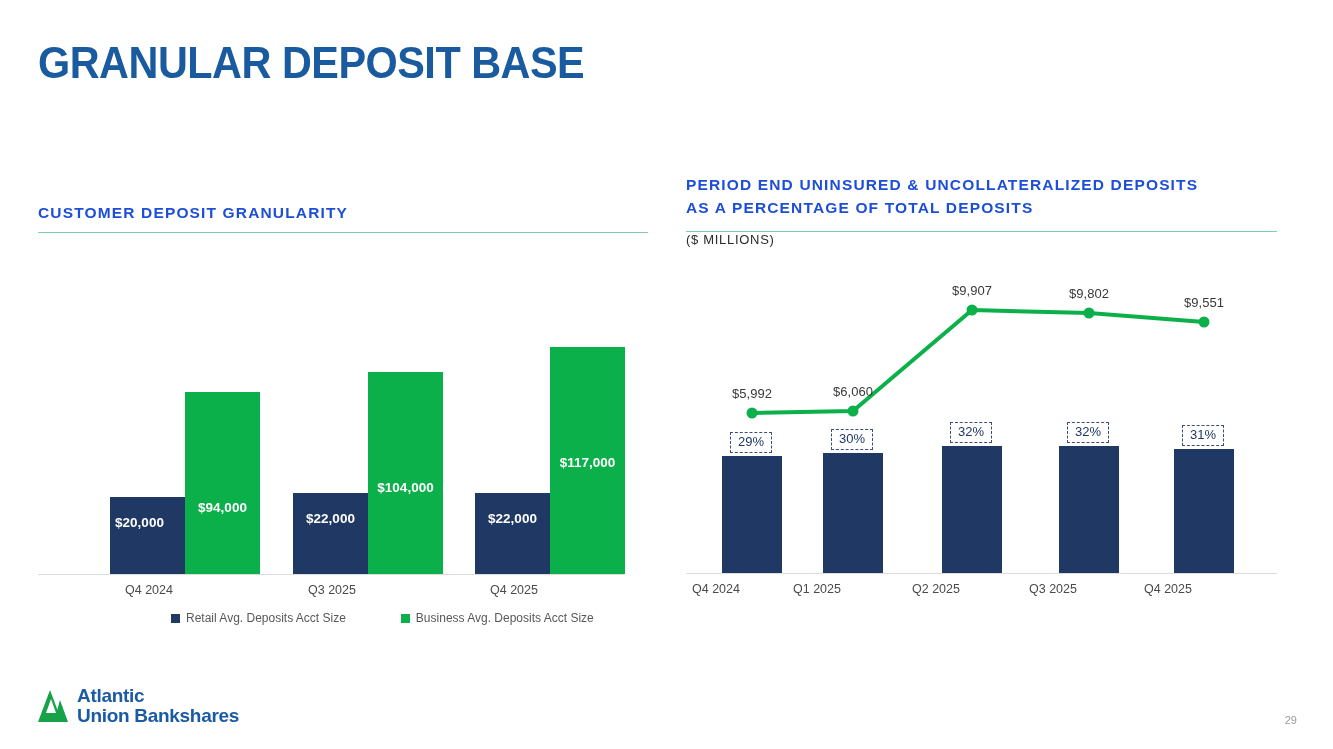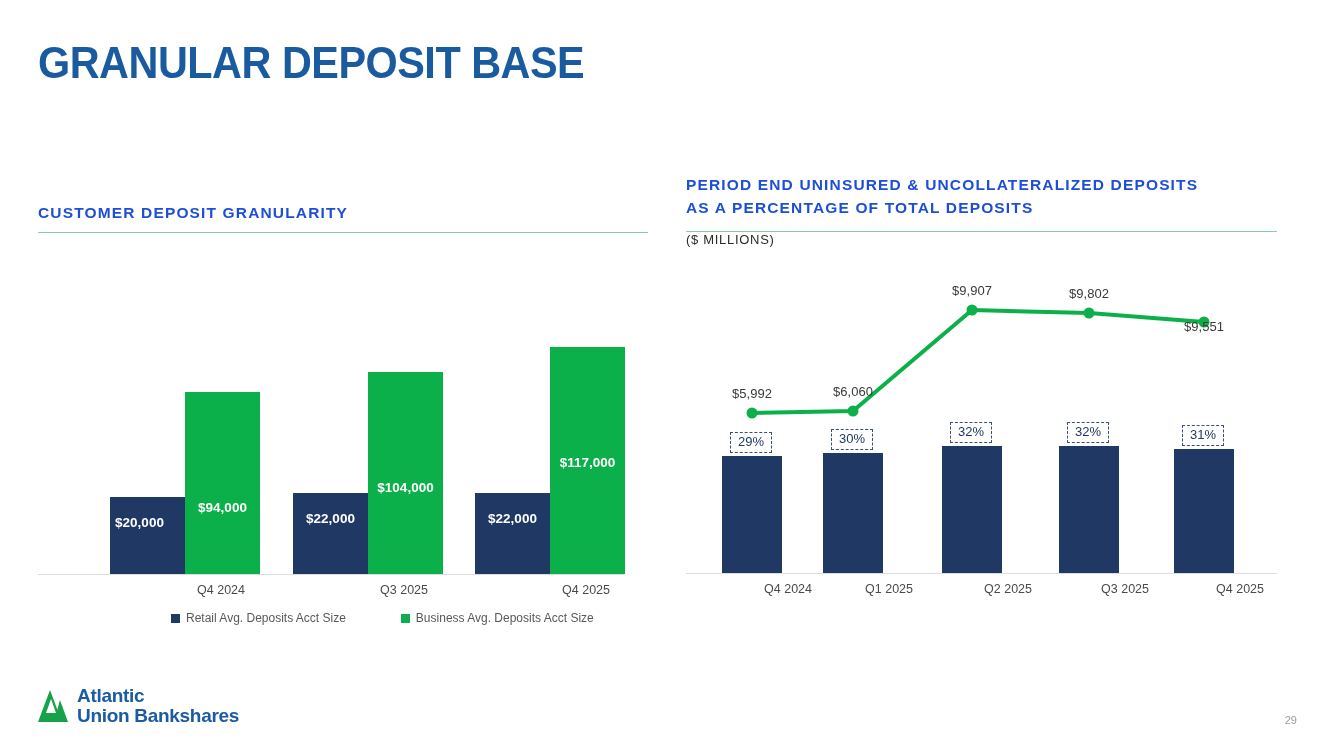--- a/index.html
+++ b/index.html
@@ -78,21 +78,21 @@
     color: #ffffff;
     font-size: 13.5px;
     font-weight: 700;
     white-space: nowrap;
     text-align: center;
   }
   .cat-label {
     position: absolute;
     font-size: 12.5px;
     color: #4a4a4a;
-    text-align: right;
+    text-align: left;
     white-space: nowrap;
   }
 
   
   #legend {
     position: absolute;
     display: flex;
     align-items: center;
     gap: 34px;
     font-size: 12px;
@@ -234,21 +234,21 @@
       <div class="bar navy" style="left: 373px; width: 60px; height: 127px; bottom: 2px;"></div>
       <div class="pct-box" style="left: 381px; top: 142px;">32%</div>
       <div class="cat-label" style="left: 343px; width: 120px; top: 302px;">Q3 2025</div>
       <div class="bar navy" style="left: 488px; width: 60px; height: 124px; bottom: 2px;"></div>
       <div class="pct-box" style="left: 496px; top: 145px;">31%</div>
       <div class="cat-label" style="left: 458px; width: 120px; top: 302px;">Q4 2025</div>
       <div class="line-label" style="left: 6px; width: 120px; top: 106px;">$5,992</div>
       <div class="line-label" style="left: 107px; width: 120px; top: 104px;">$6,060</div>
       <div class="line-label" style="left: 226px; width: 120px; top: 3px;">$9,907</div>
       <div class="line-label" style="left: 343px; width: 120px; top: 6px;">$9,802</div>
-      <div class="line-label" style="left: 458px; width: 120px; top: 15px; margin-top: 24px;">$9,551</div>
+      <div class="line-label" style="left: 458px; width: 120px; top: 15px;">$9,551</div>
     </div>
 
   <div id="logo">
     <svg width="30" height="34" viewBox="0 0 30 34">
       <polygon points="12,1 24,33 0,33" fill="#17A24A"></polygon>
       <polygon points="22,11 30,33 16,33" fill="#17A24A"></polygon>
       <polygon points="12,1 17,14 12,22 7,14" fill="#ffffff" opacity="0.0"></polygon>
       <polygon points="13,10 18,24 8,24" fill="#ffffff"></polygon>
     </svg>
     <div id="logo-text">

